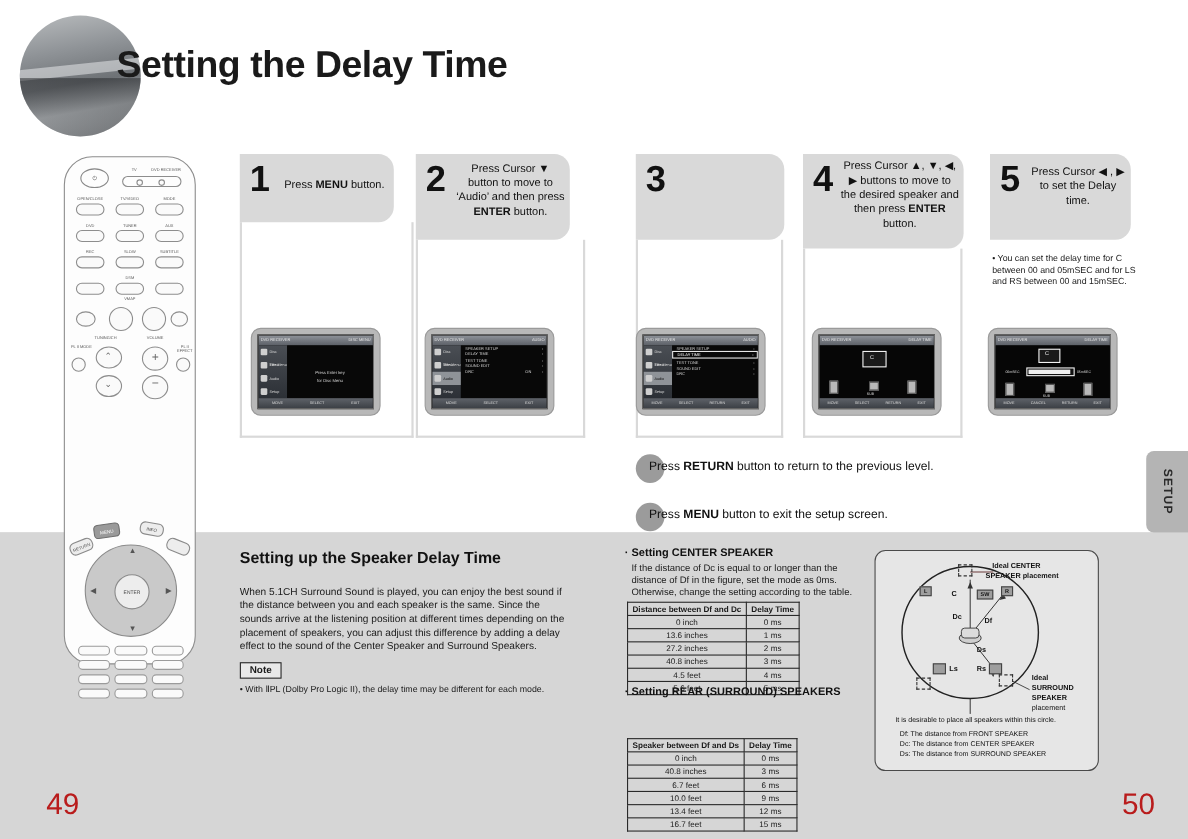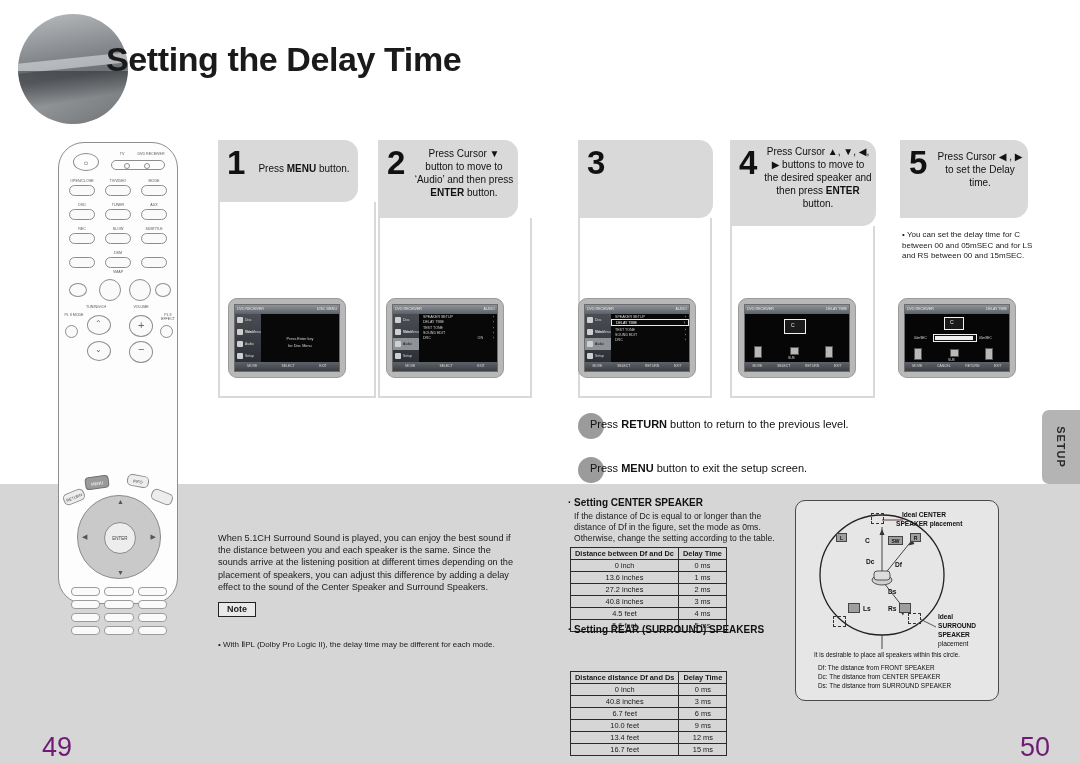--- a/index.html
+++ b/index.html
@@ -246,21 +246,21 @@
     position:absolute; width:11px; height:9px; background:#9e9e9e; border:1px solid #444;
     font-size:5px; text-align:center; line-height:9px; color:#111; font-weight:bold;
   }
   .spk-dash{
     position:absolute; width:13px; height:11px; border:1px dashed #333; background:transparent;
   }
   .dg-note{ position:absolute; font-size:6.4px; color:#111; }
 
   
   .pgnum{
-    position:absolute; bottom:0; font-size:27px; color:#701a75; font-weight:normal;
+    position:absolute; bottom:16px; font-size:27px; color:#b91c1c; font-weight:normal;
   }
 </style>
 </head>
 <body>
 
 <div class="page">
 
   <div class="white-panel"></div>
   <div class="lower-band"></div>
 
@@ -544,23 +544,24 @@
   </div>
   <div class="inst" style="left:578px; top:462px;">
     <div class="dot"></div>
     <div class="t">Press <b>MENU</b> button to exit the setup screen.</div>
   </div>
 
   <div class="setup-tab">
     <span>SETUP</span>
   </div>
 
+  <div class="sec-h" style="left:218px; top:500px;">Setting up the Speaker Delay Time</div>
   <div class="body-p" style="left:218px; top:532px; width:296px;">When 5.1CH Surround Sound is played, you can enjoy the best sound if the distance between you and each speaker is the same. Since the sounds arrive at the listening position at different times depending on the placement of speakers, you can adjust this difference by adding a delay effect to the sound of the Center Speaker and Surround Speakers.</div>
   <div class="note-badge" style="left:218px; top:602px;">Note</div>
-  <div class="body-p" style="left:218px; top:639px; width:330px; font-size:8px; line-height:11px;">
+  <div class="body-p" style="left:218px; top:621px; width:330px; font-size:8px; line-height:11px;">
     • <span>With ⅡPL (Dolby Pro Logic II), the delay time may be different for each mode.</span>
   </div>
 
   <div class="sub-h" style="left:568px; top:497px;">·&nbsp;<span>Setting CENTER SPEAKER</span></div>
   <div class="sub-p" style="left:574px; top:511px; width:210px;">If the distance of Dc is equal to or longer than the distance of Df in the figure, set the mode as 0ms. Otherwise, change the setting according to the table.</div>
 
   <table class="dt" style="left:570px; top:547px;">
     <thead>
       <tr>
         <th class="l">Distance between Df and Dc</th>
@@ -593,21 +594,21 @@
           <td>5 ms</td>
         </tr>
     </tbody>
   </table>
 
   <div class="sub-h" style="left:568px; top:624px;">·&nbsp;<span>Setting REAR (SURROUND) SPEAKERS</span></div>
 
   <table class="dt" style="left:570px; top:671px;">
     <thead>
       <tr>
-        <th class="l">Distance distance Df and Ds</th>
+        <th class="l">Speaker between Df and Ds</th>
         <th class="r">Delay Time</th>
       </tr>
     </thead>
     <tbody>
       <tr>
           <td>0 inch</td>
           <td>0 ms</td>
         </tr>
       <tr>
           <td>40.8 inches</td>

